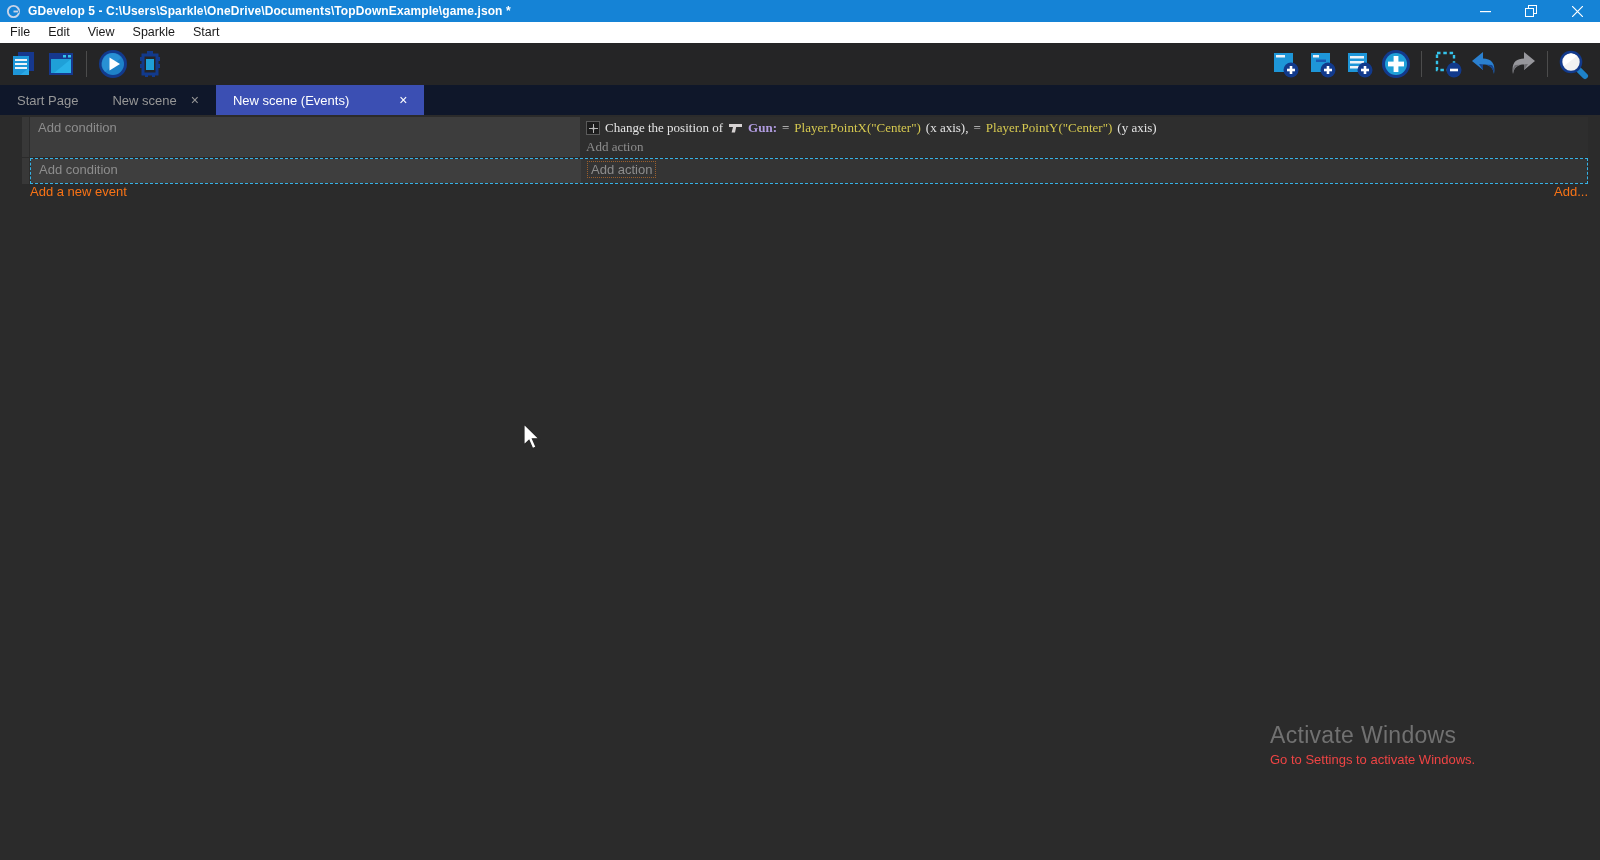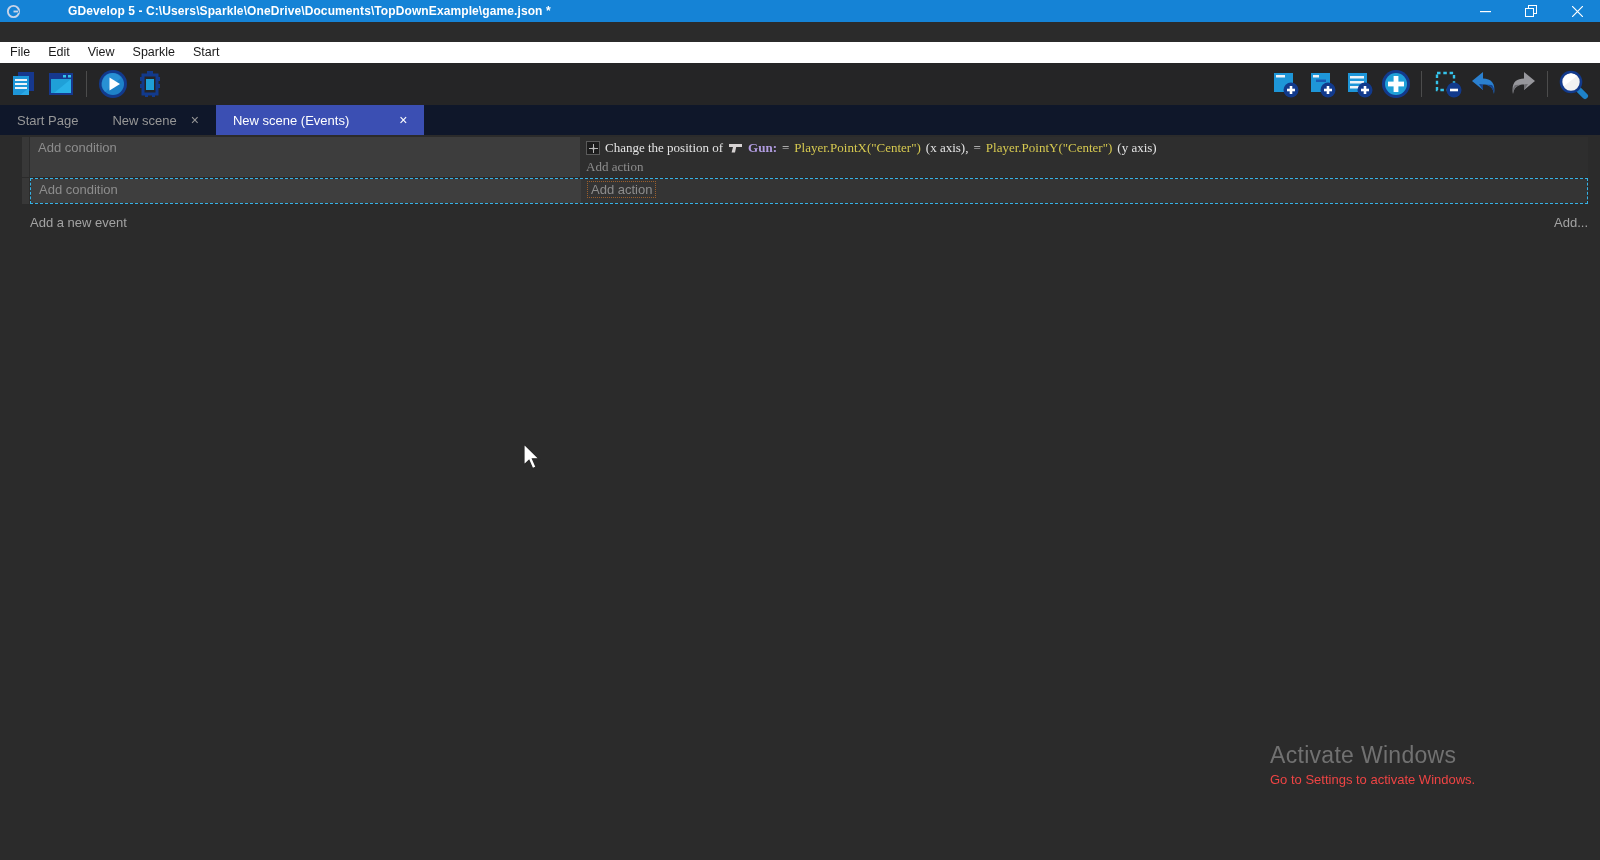--- a/index.html
+++ b/index.html
@@ -5,28 +5,28 @@
   * { box-sizing: border-box; }
   html,body { margin:0; padding:0; }
   body {
     width:1600px; height:860px; overflow:hidden;
     background:#2b2b2b;
     font-family:"Liberation Sans", sans-serif;
     -webkit-font-smoothing:antialiased;
   }
 
   
-  .titlebar { height:22px; background:#1583d6; display:flex; align-items:center; color:#fff;gap:40px; }
+  .titlebar { height:22px; background:#1583d6; display:flex; align-items:center; color:#fff; }
   .app-logo { width:15px; height:15px; margin-left:6px; flex:none; }
   .tb-title { font-size:12px; font-weight:600; margin-left:7px; white-space:nowrap; letter-spacing:.1px; }
   .tb-controls { margin-left:auto; display:flex; height:100%; }
   .tb-btn { width:46px; height:100%; display:flex; align-items:center; justify-content:center; }
 
   
-  .menubar { height:21px; background:#ffffff; display:flex; align-items:center; padding-left:1px;margin-top:20px; }
+  .menubar { height:21px; background:#ffffff; display:flex; align-items:center; padding-left:1px; }
   .menu-item { font-size:12.5px; color:#1a1a1a; padding:0 9px; line-height:21px; }
 
   
   .toolbar { height:42px; background:#252526; display:flex; align-items:center; }
   .tgroup { display:flex; align-items:center; }
   .tgroup.left { padding-left:5px; }
   .tgroup.right { margin-left:auto; padding-right:8px; }
   .tbtn { width:33px; height:34px; display:flex; align-items:center; justify-content:center; margin:0 2px; }
   .tsep { width:1px; height:26px; background:#4c4c4c; margin:0 7px; flex:none; }
 
@@ -51,21 +51,21 @@
   .seg-expr { color:#d6c950; }
   .placeholder { color:#8d8d8d; }
   .acts .placeholder { display:block; height:18px; line-height:18px; }
 
   .row2-outer { margin-top:1px; height:26px; }
   .sel-wrap { flex:1; display:flex; border:1px dashed #36b2e5; }
   .cond2 { width:550px; flex:none; background:#3e3e3e; color:#8d8d8d; font-size:13px; padding:3px 8px; }
   .acts2 { flex:1; background:#343434; font-size:13px; padding:2px 6px; }
   .add-action-focus { display:inline-block; border:1px dotted #9b5f2c; padding:0 3px; color:#8d8d8d; }
 
-  .events-footer { display:flex; justify-content:space-between; margin-top:11px; color:#a3a3a3; font-size:13px; padding-left:8px; }
+  .events-footer { display:flex; justify-content:space-between; color:#f97316; font-size:13px; padding-left:8px; }
 
   .pos-icon { width:14px; height:14px; background:#1d1d1d; border:1px solid #5a5a5a; display:flex; align-items:center; justify-content:center; flex:none; }
   .gun-icon { display:flex; align-items:center; flex:none; }
 
   
   .watermark { position:absolute; left:1270px; top:607px; color:#717171; pointer-events:none; }
   .watermark .l1 { font-size:23px; font-weight:300; letter-spacing:.3px; }
   .watermark .l2 { font-size:13px; margin-top:3px; color:#ef4444; }
 
   

